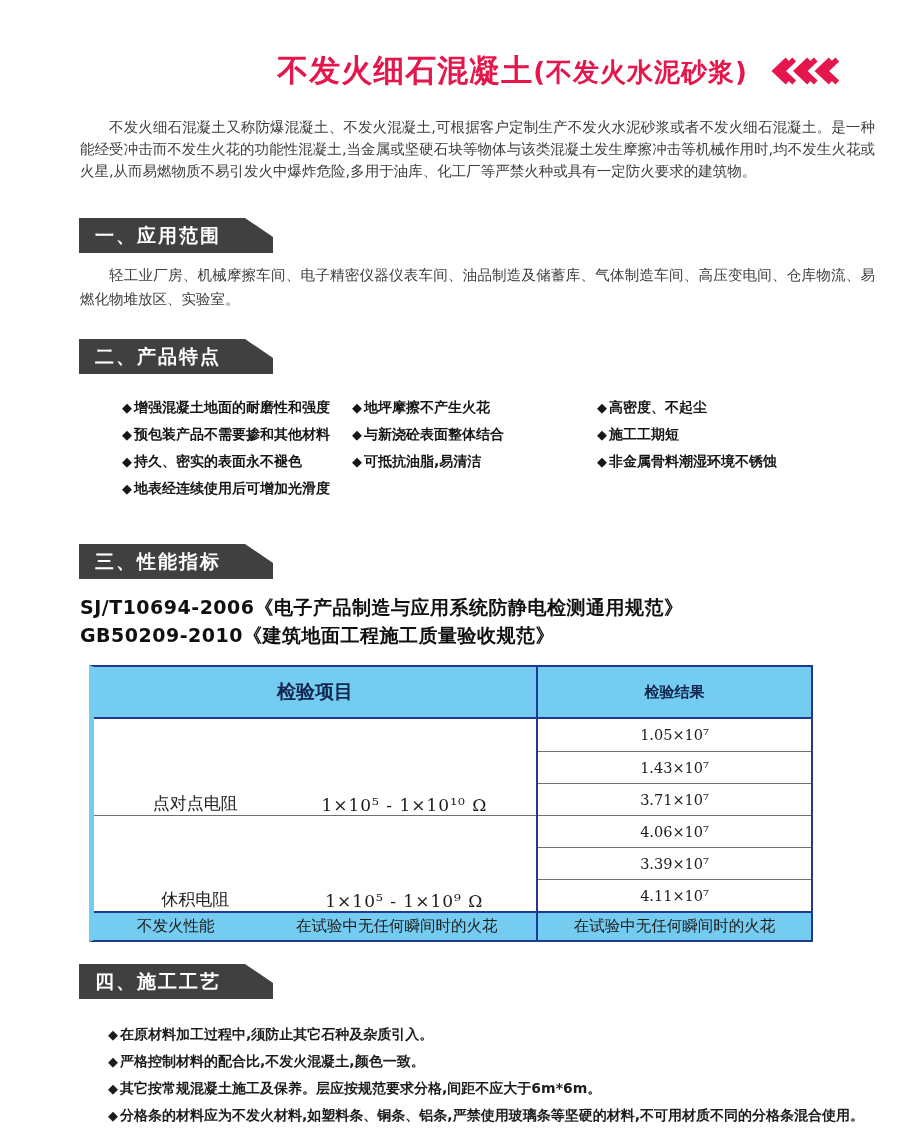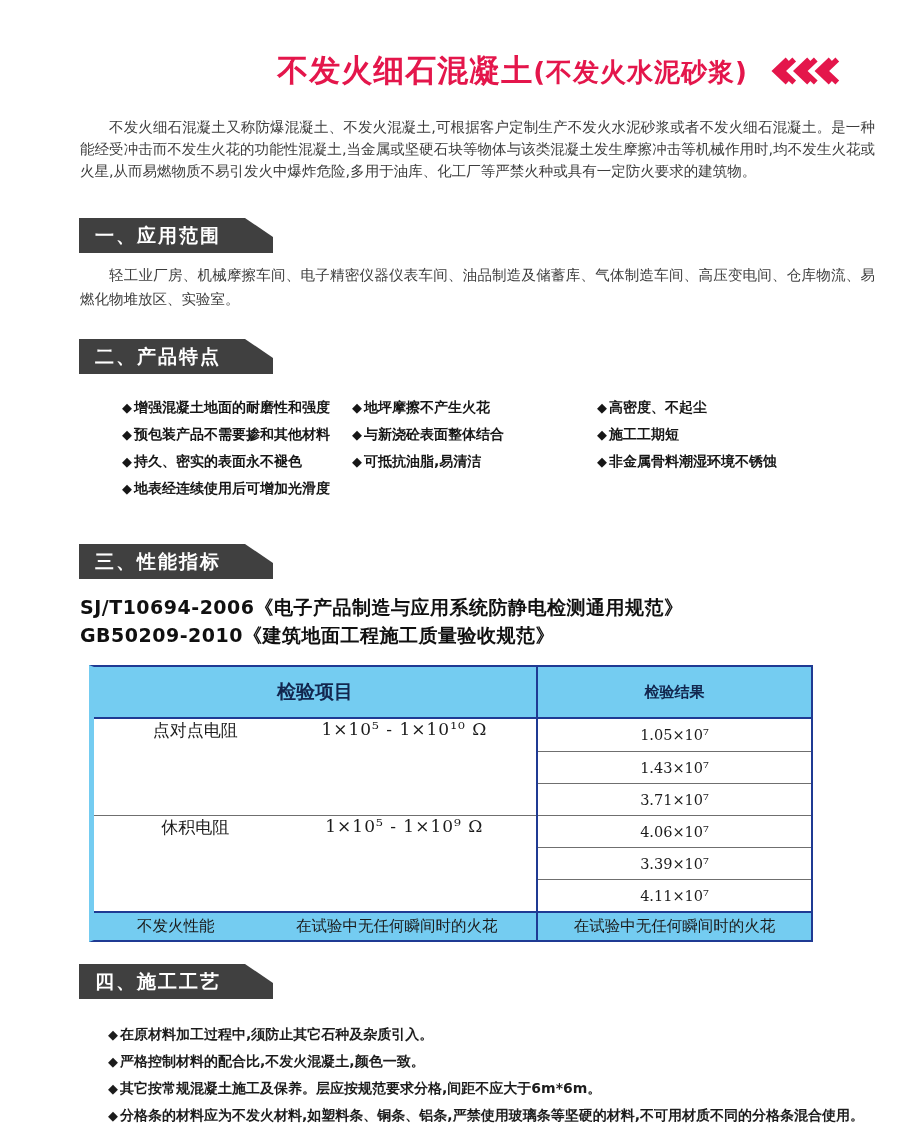--- a/index.html
+++ b/index.html
@@ -63,21 +63,21 @@
   .thead { display:flex; height:52px; background:#74ccf1; border-bottom:2px solid #1f3a93; }
   .th-item {
     width:444px; border-right:2px solid #1f3a93;
     display:flex; align-items:center; justify-content:center;
     font-family:"DejaVu Sans","Liberation Sans",sans-serif; font-weight:700; font-size:19px; color:#12264e;
   }
   .th-result { flex:1; display:flex; align-items:center; justify-content:center;
     font-family:"DejaVu Sans","Liberation Sans",sans-serif; font-weight:700; font-size:15px; color:#12264e; }
   .tbody { display:flex; }
   .left-col { width:444px; border-right:2px solid #1f3a93; display:flex; flex-direction:column; }
-  .group { height:96px; display:flex; align-items:flex-start;padding-left:24px; }
+  .group { height:96px; display:flex; align-items:flex-end;padding-left:24px; }
   .group + .group { border-top:1px solid #6f6f6f; }
   .g-name { width:37%; text-align:center; font-size:17px; }
   .g-range { flex:1; text-align:center; font-size:17px; letter-spacing:1px; }
   .results-col { flex:1; display:flex; flex-direction:column; }
   .result-cell { height:32px; display:flex; align-items:center; justify-content:center; font-size:14.5px; }
   .result-cell + .result-cell { border-top:1px solid #6f6f6f; }
   .tfoot { display:flex; height:29px; background:#74ccf1; border-top:2px solid #1f3a93; font-size:15.5px; }
   .tf-left { width:444px; border-right:2px solid #1f3a93; display:flex; align-items:center;justify-content:center; }
   .tf-name { width:37%; text-align:center; }
   .tf-test { flex:1; text-align:center; }

